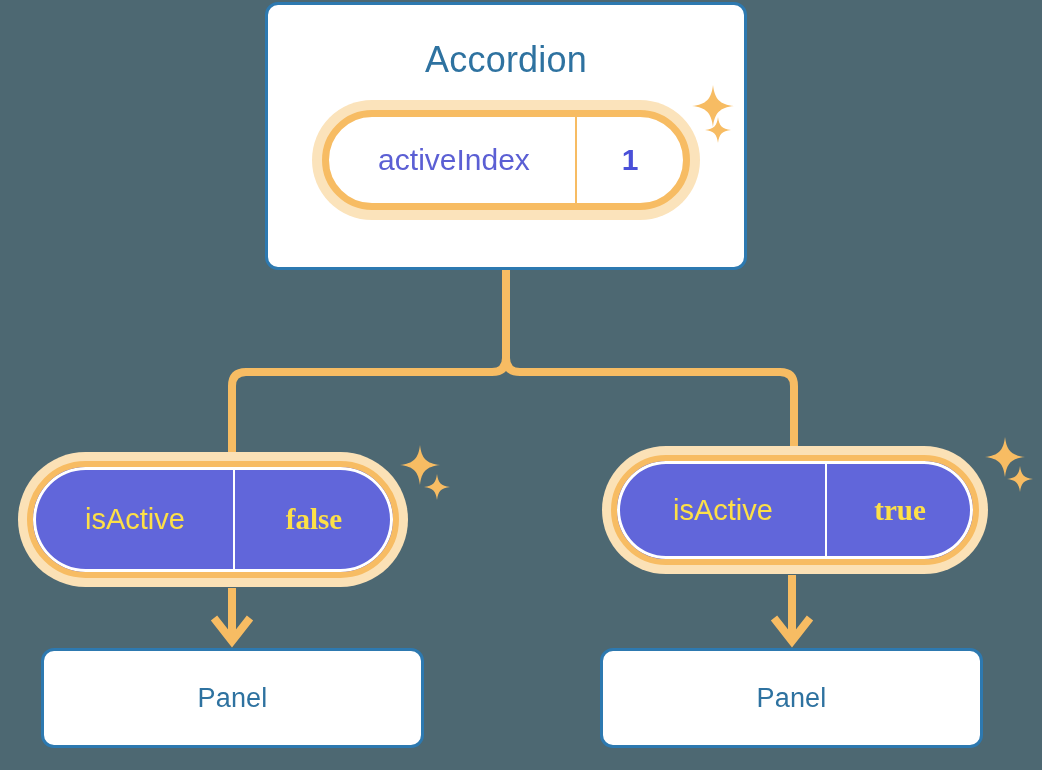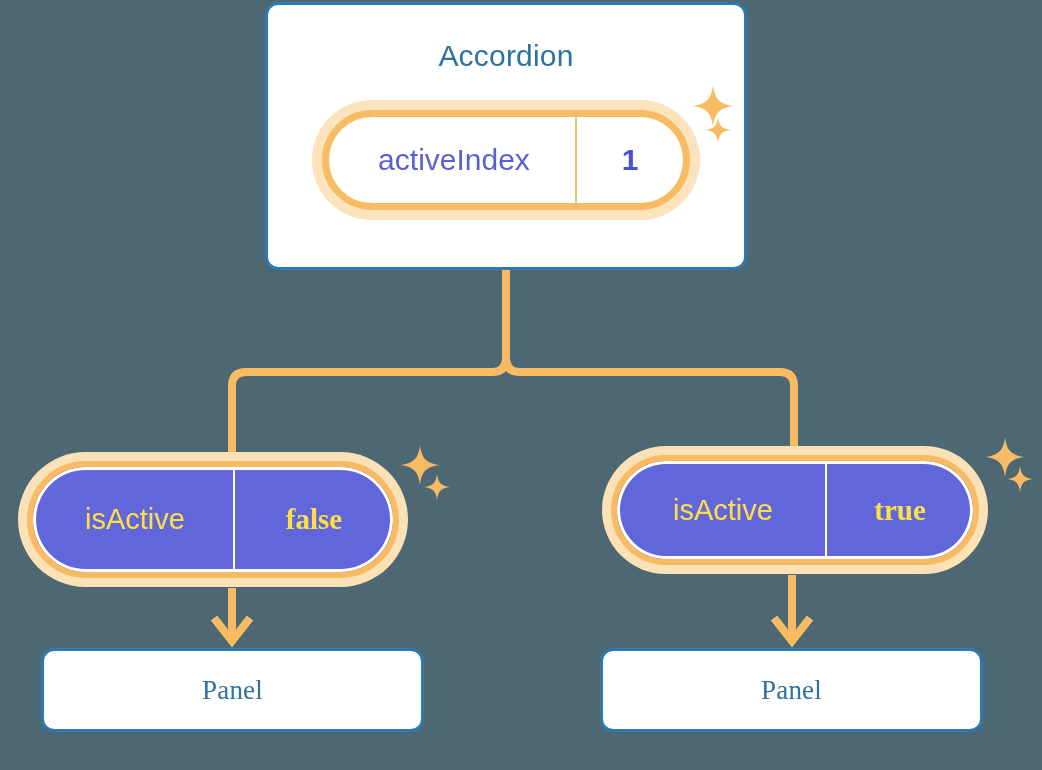--- a/index.html
+++ b/index.html
@@ -44,37 +44,36 @@
   
   #accordion-card {
     left: 265px;
     top: 2px;
     width: 482px;
     height: 268px;
   }
 
   .card-title {
     color: #2e72a0;
-    font-size: 30px;
+    font-size: 36px;
     text-align: center;
     letter-spacing: 0.2px;
   }
 
   #accordion-card .card-title {
     margin-top: 34px;
   }
 
   
   .panel-card {
     width: 383px;
-    height: 84px;
+    height: 100px;
     display: flex;
     align-items: center;
     justify-content: center;
-    font-family: Liberation Serif, serif;
   }
   #panel-left  { left: 41px;  top: 648px; }
   #panel-right { left: 600px; top: 648px; }
   .panel-card .card-title { font-size: 27px; margin: 0; }
 
   
   .badge {
     position: absolute;
     display: flex;
     align-items: flex-start;

